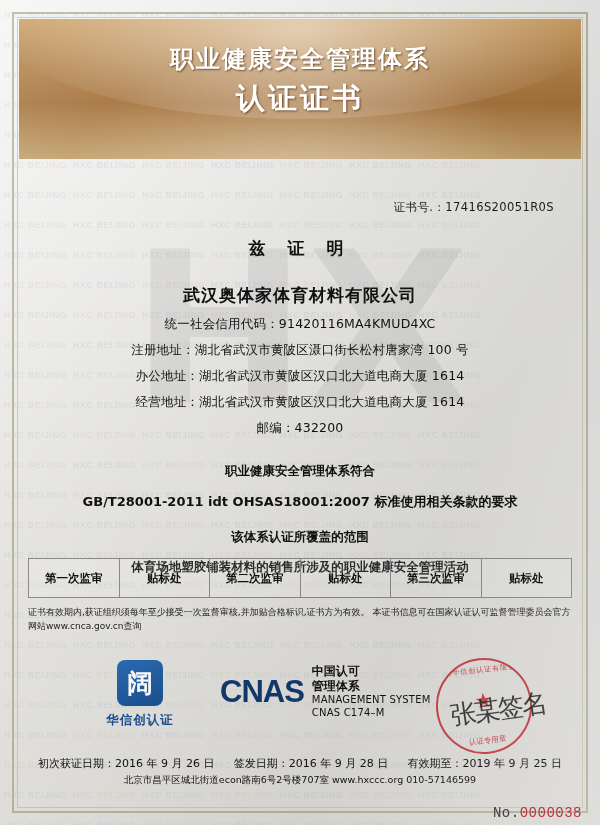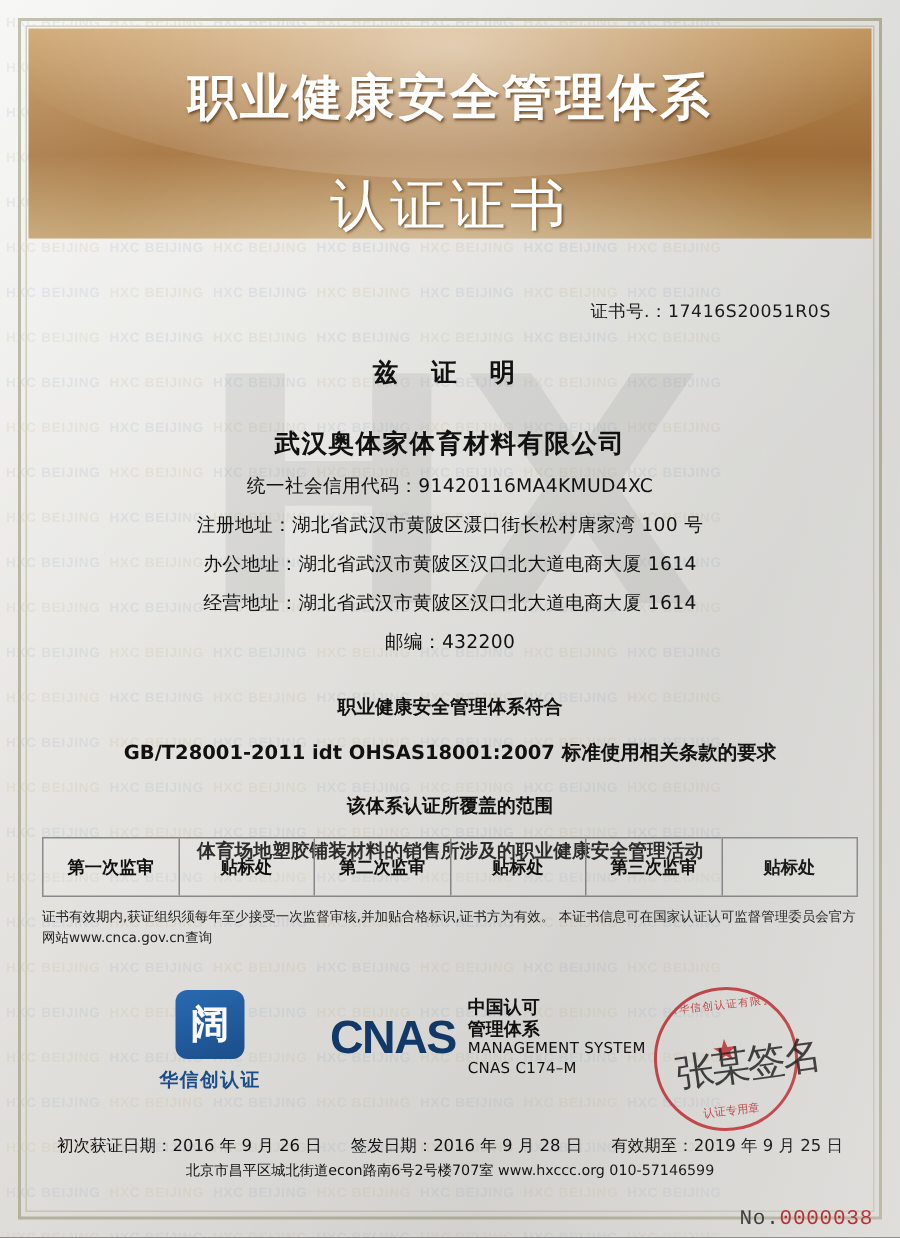--- a/index.html
+++ b/index.html
@@ -99,33 +99,33 @@
     border-radius: 50%;
     background: radial-gradient(ellipse at 50% 60%, rgba(255,255,255,0.55), rgba(255,255,255,0) 65%);
   }
   .header-titles {
     position: absolute;
     left: 0; right: 0; top: 24px;
     text-align: center;
     z-index: 3;
   }
   .title-main {
-    font-size: 33px;
+    font-size: 24px;
     letter-spacing: 2px;
     color: #ffffff;
     font-weight: bold;
     text-shadow: 1px 1px 2px rgba(90,55,20,0.8);
     font-family: Liberation Serif, serif;
   }
   .title-sub {
-    margin-top: 24px;
-    font-size: 37px;
+    margin-top: 4px;
+    font-size: 29px;
     letter-spacing: 3px;
     color: #ffffff;
-    font-weight: normal;
+    font-weight: bold;
     text-shadow: 1px 1px 2px rgba(90,55,20,0.8);
     font-family: "DejaVu Sans", sans-serif;
   }
 
   .content {
     position: absolute;
     left: 24px;
     right: 24px;
     top: 168px;
     bottom: 24px;

